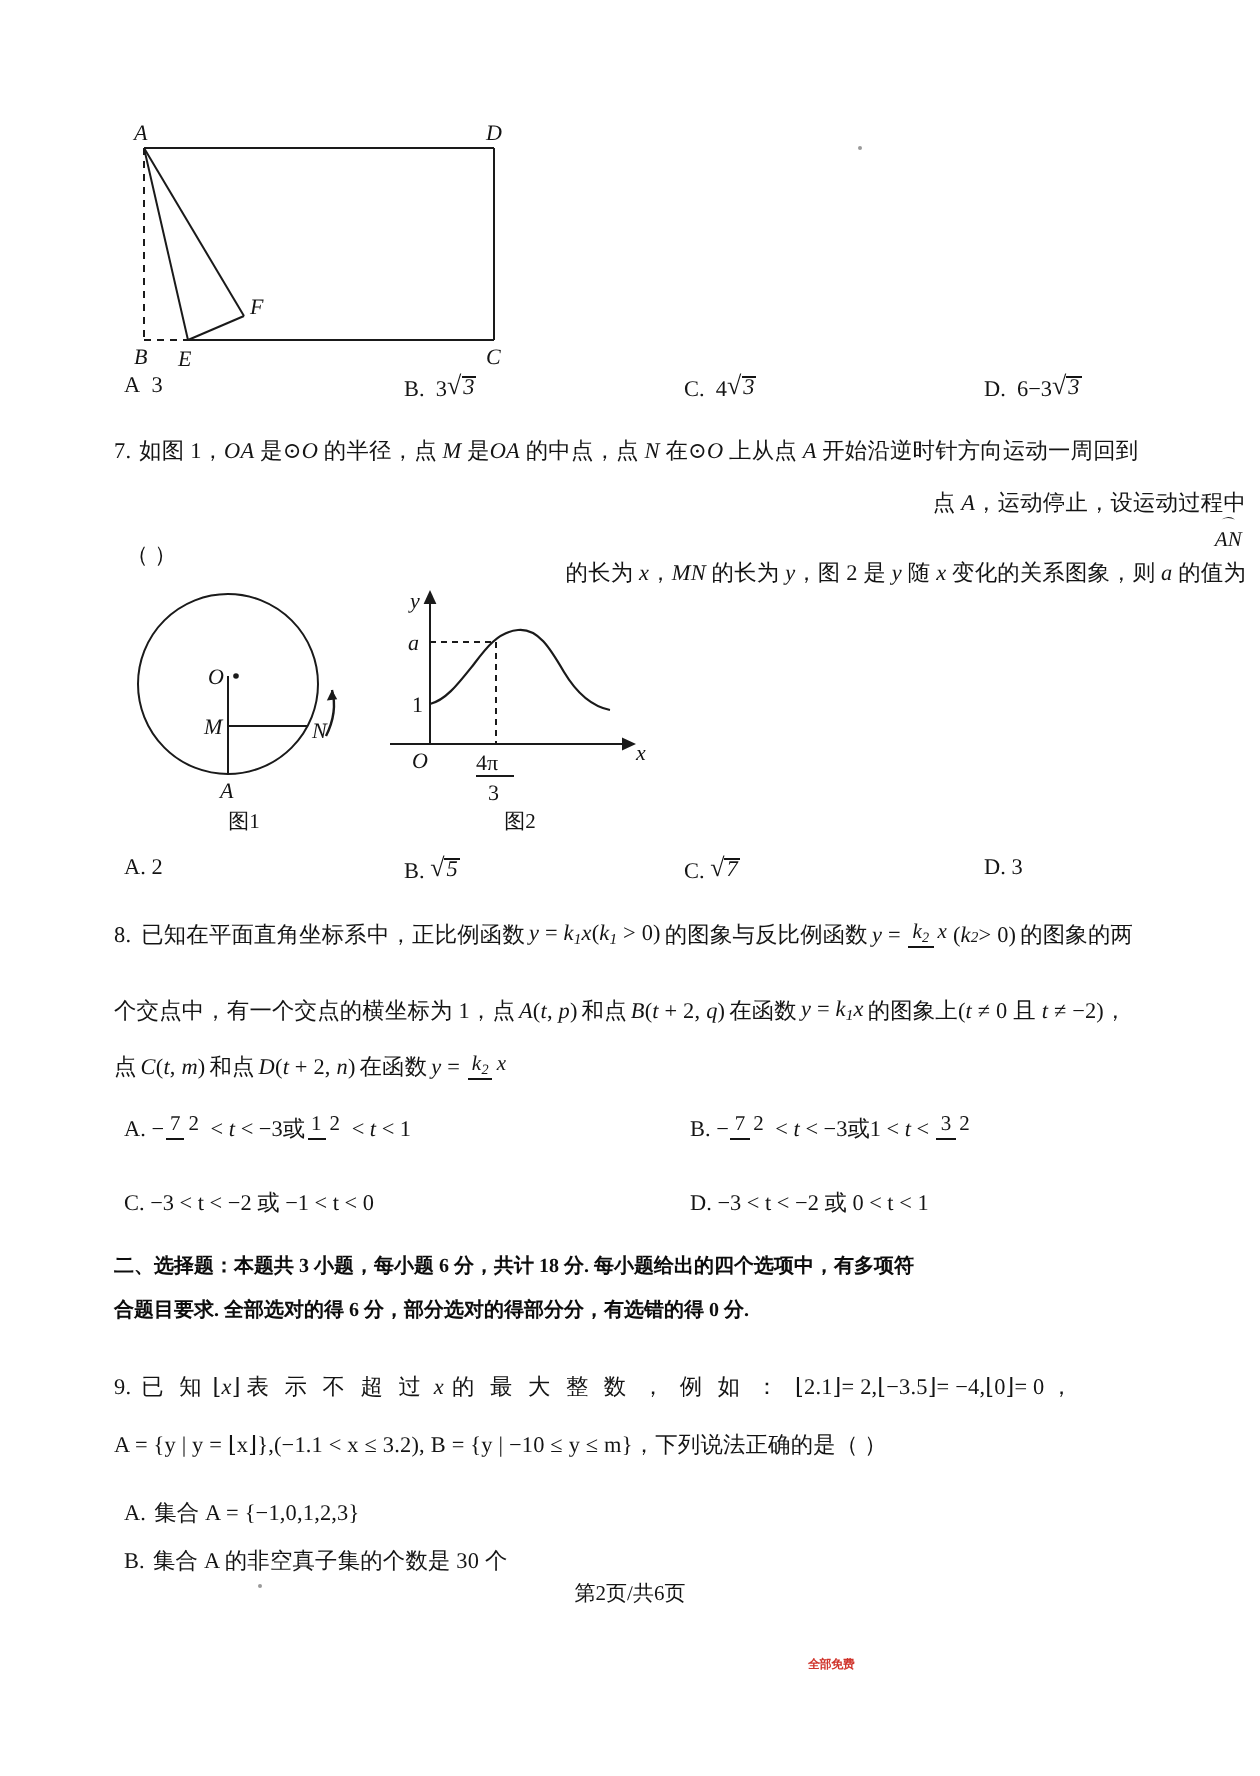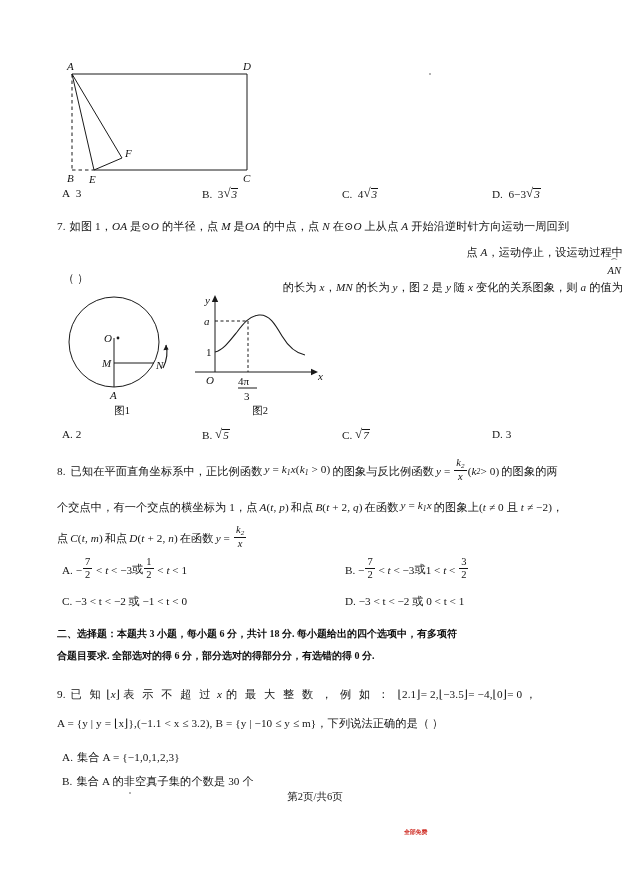--- a/index.html
+++ b/index.html
@@ -60,21 +60,21 @@
     border-top: 1px solid #141414;
     padding: 0 1px 0 1px;
     margin-top: 1px;
     line-height: 1.05;
     font-style: italic;
   }
 
   
   .frac {
     display: inline-flex;
-    flex-direction: column;
+    flex-direction: row;
     vertical-align: middle;
     text-align: center;
     margin: 0 1px;
     position: relative;
     top: -1px;
   }
   .frac .num { border-bottom: 1px solid #141414; padding: 0 2px; line-height: 1.15; font-size: 10.5px;}
   .frac .den { padding: 0 2px; line-height: 1.15; font-size: 10.5px;}
 
   .sub { font-size: .68em; vertical-align: -.28em; font-style: italic; }

